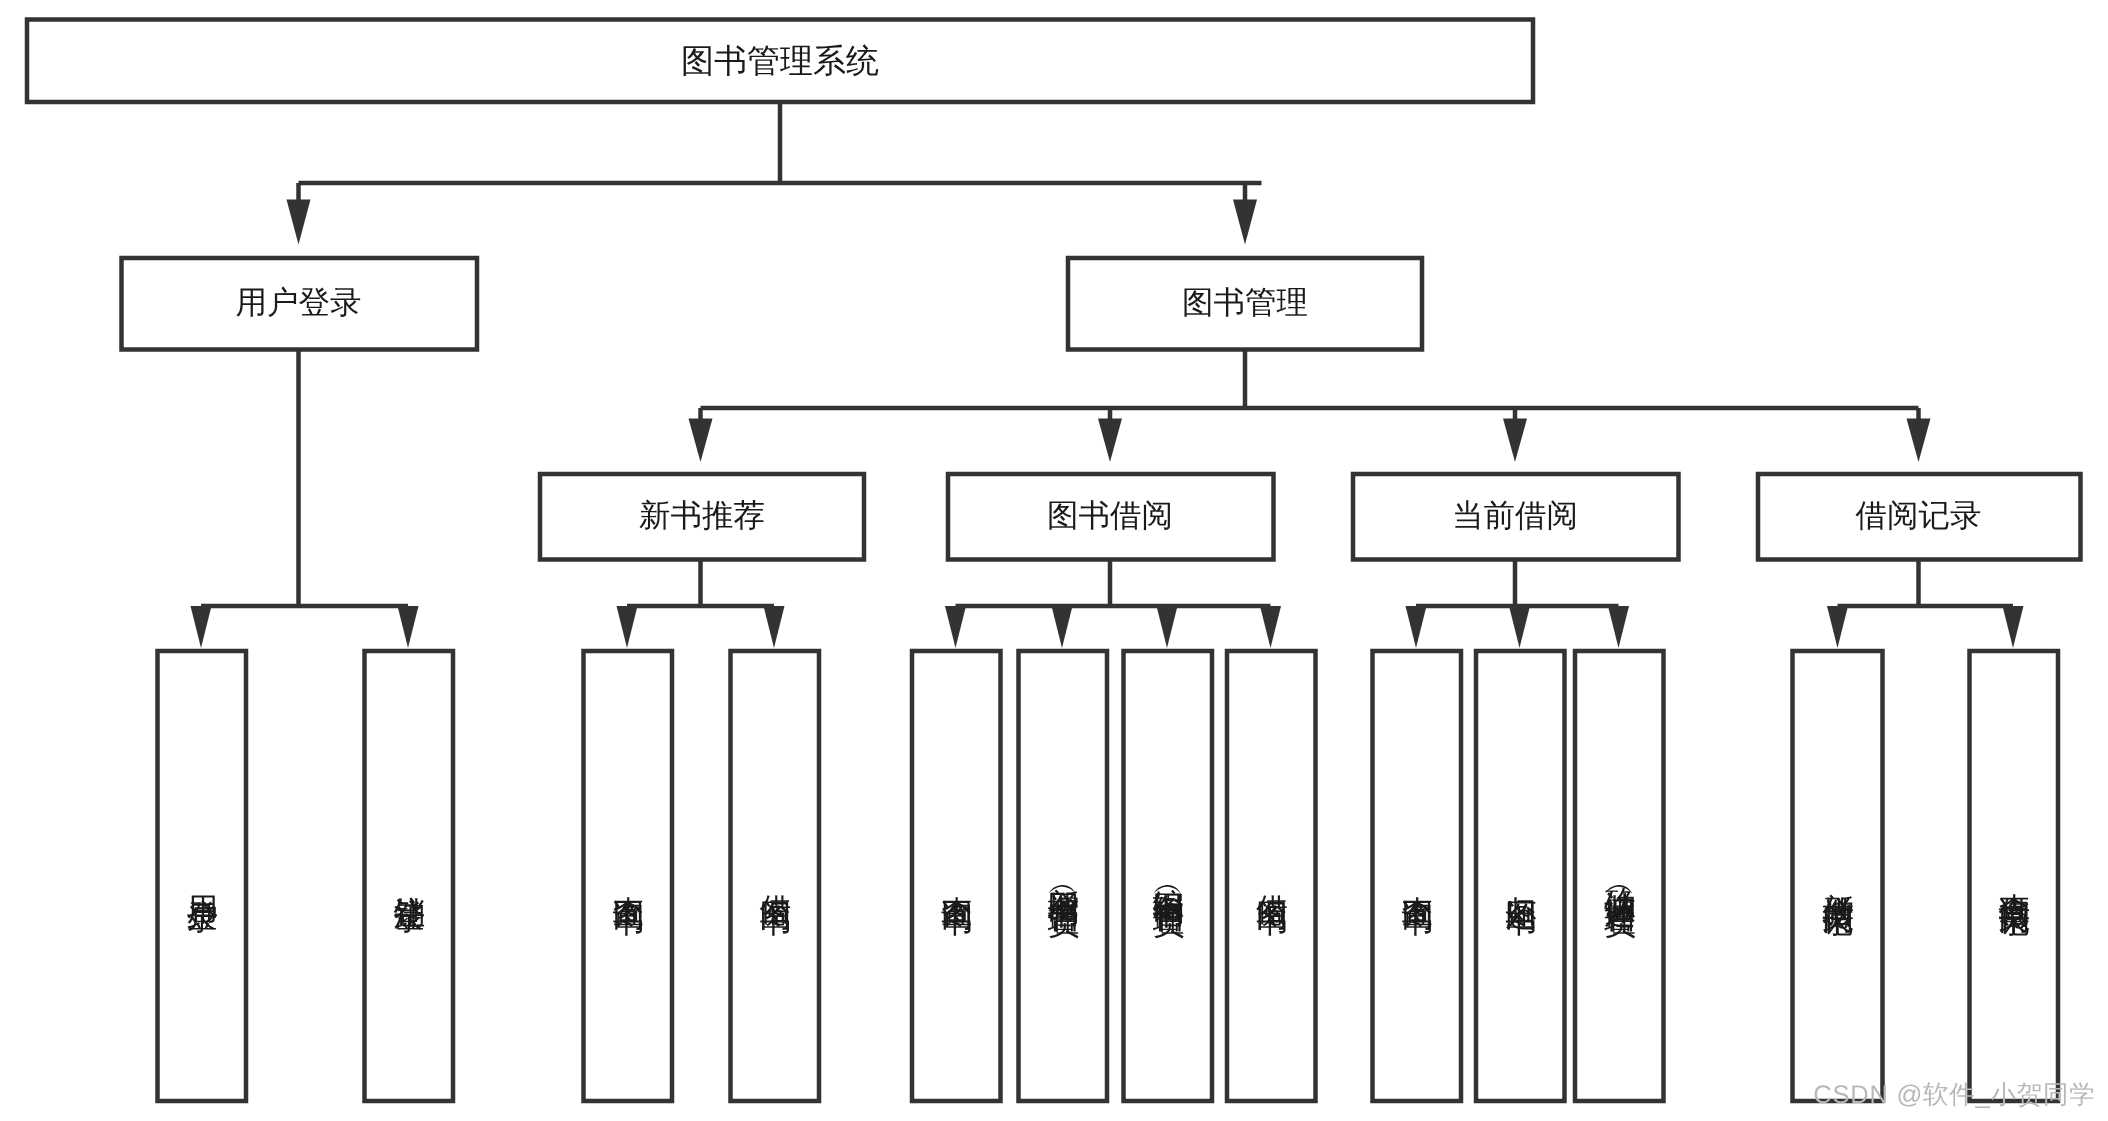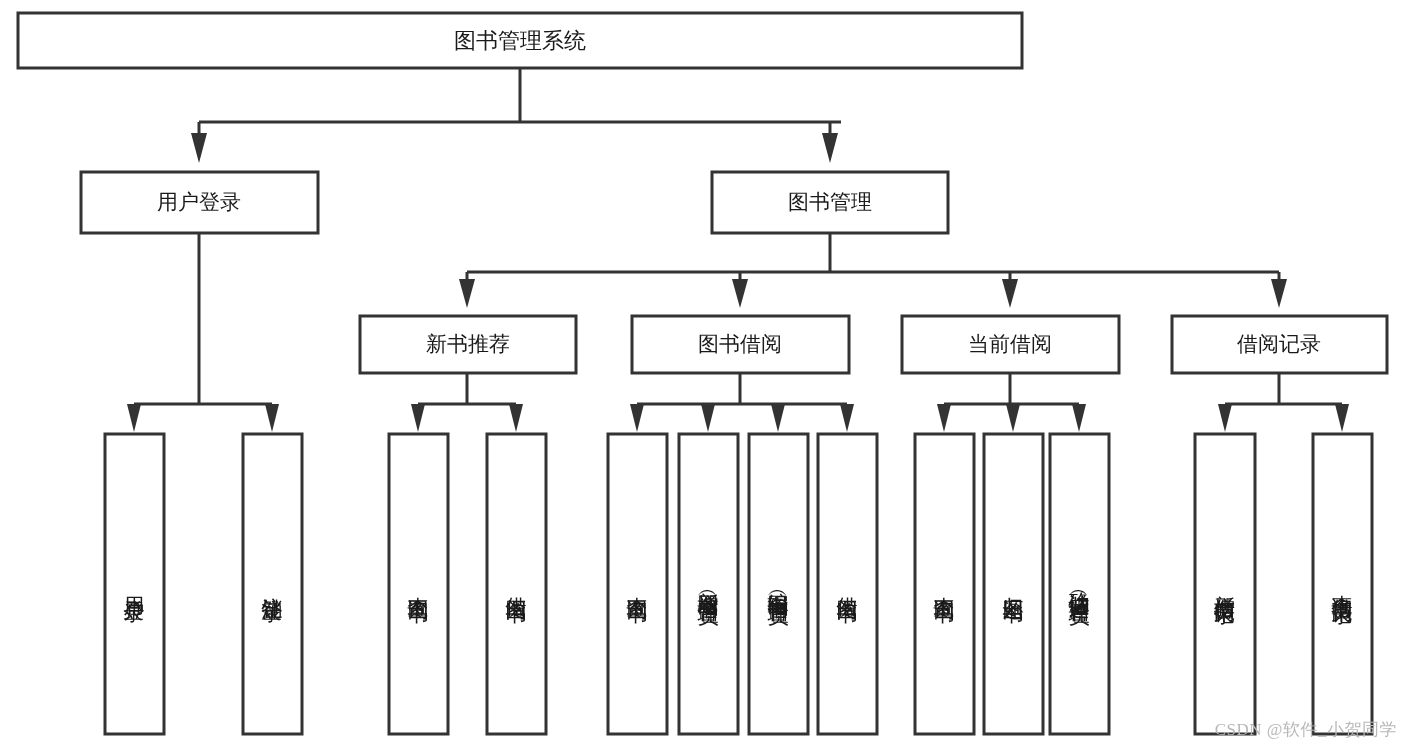--- a/index.html
+++ b/index.html
@@ -65,21 +65,21 @@
     display: flex;
     align-items: center;
     justify-content: center;
     white-space: nowrap;
     pointer-events: none;
   }
   .watermark {
     position: absolute;
     right: 8px;
     bottom: 6px;
-    font-family: Liberation Serif, serif;
+    font-family: Liberation Sans, sans-serif;
     font-size: 17px;
     color: #b8b8b8;
     letter-spacing: 0.5px;
     white-space: nowrap;
   }
 </style>
 </head>
 <body>
 
 <div id="diagram-root">

